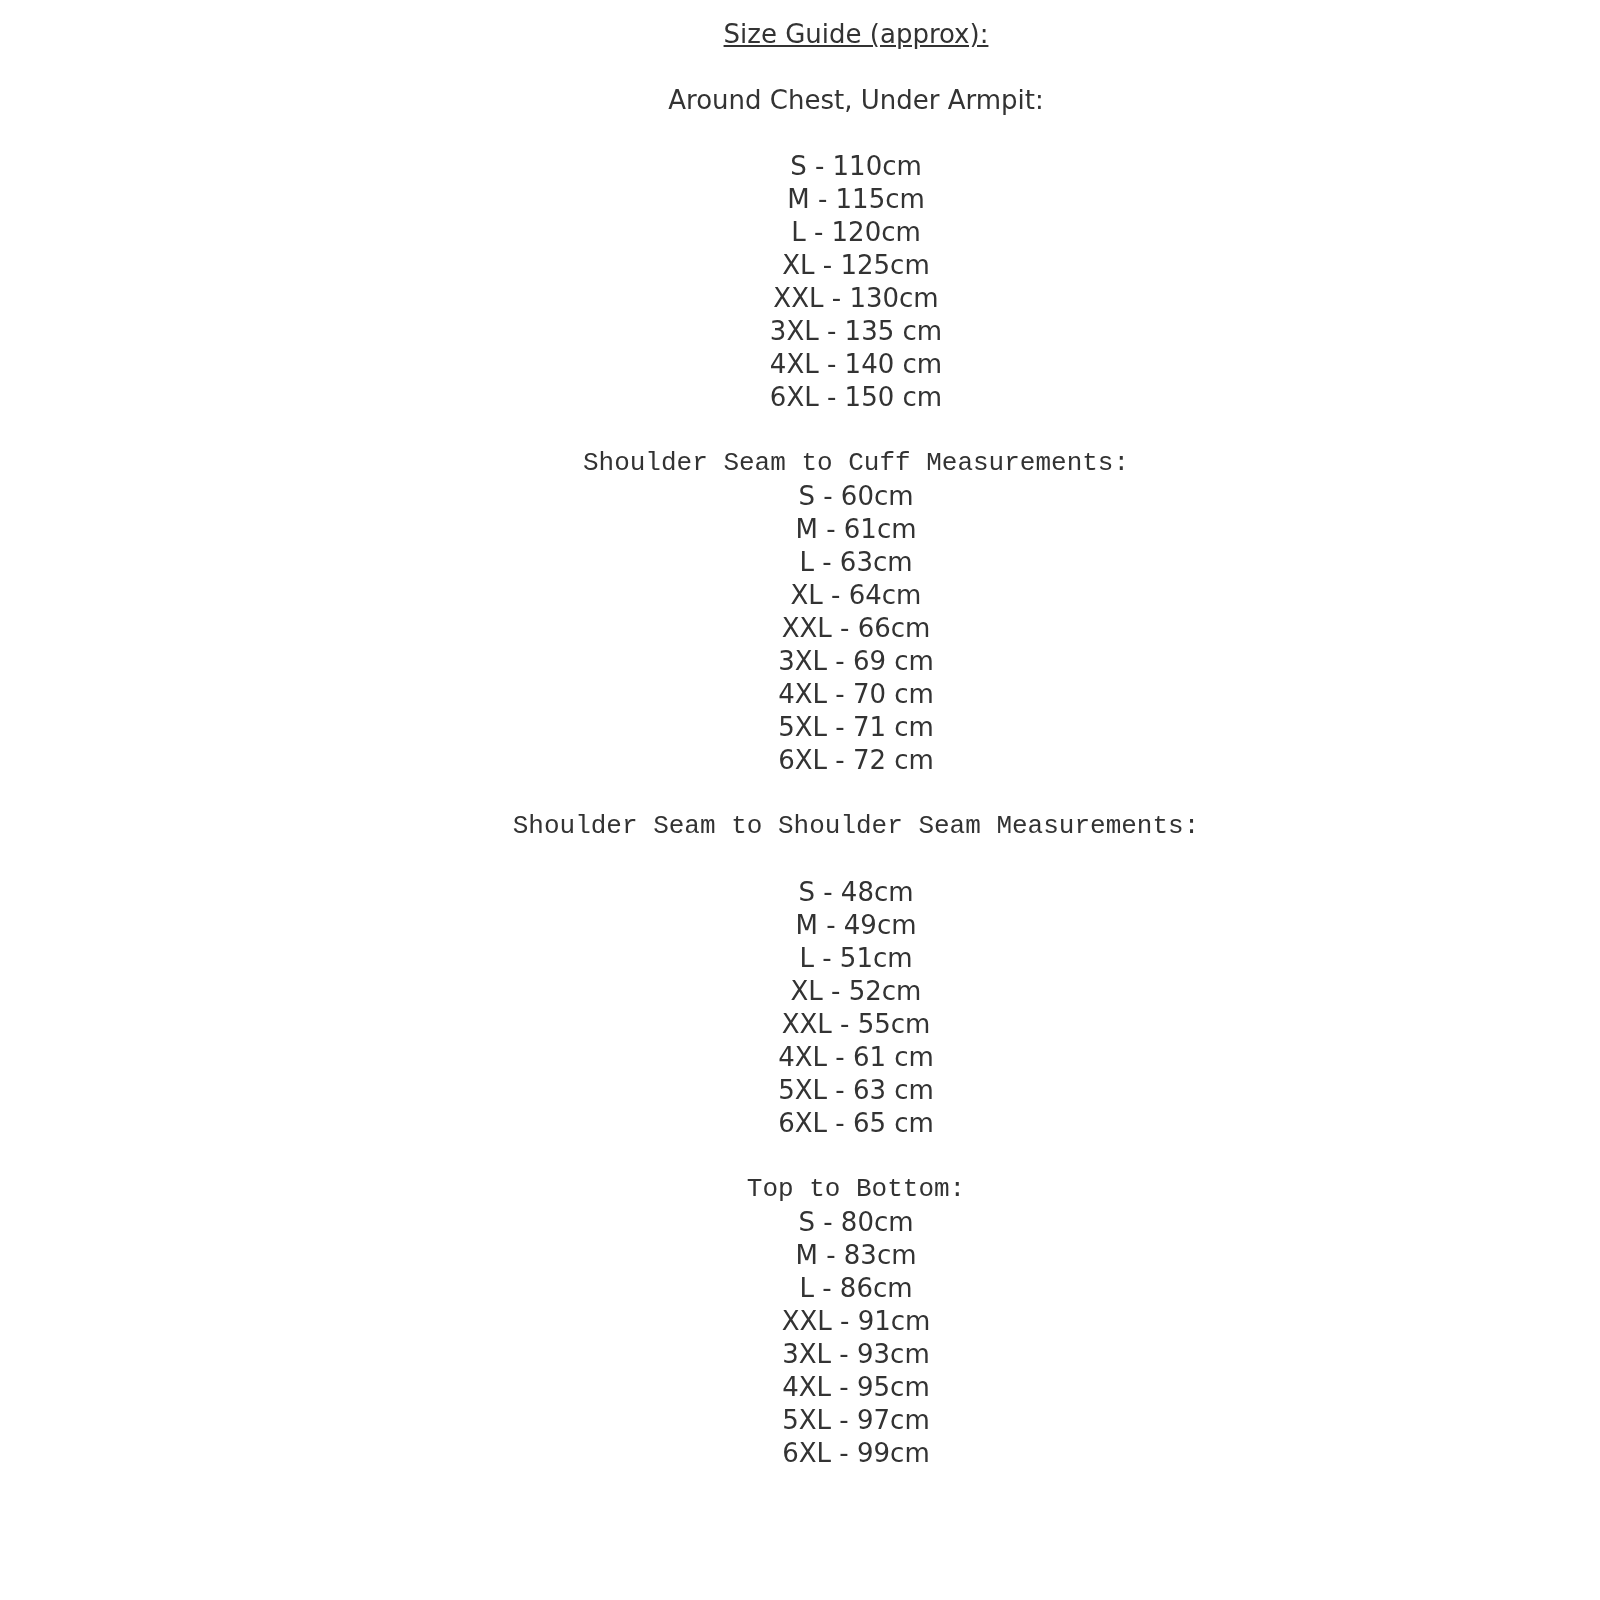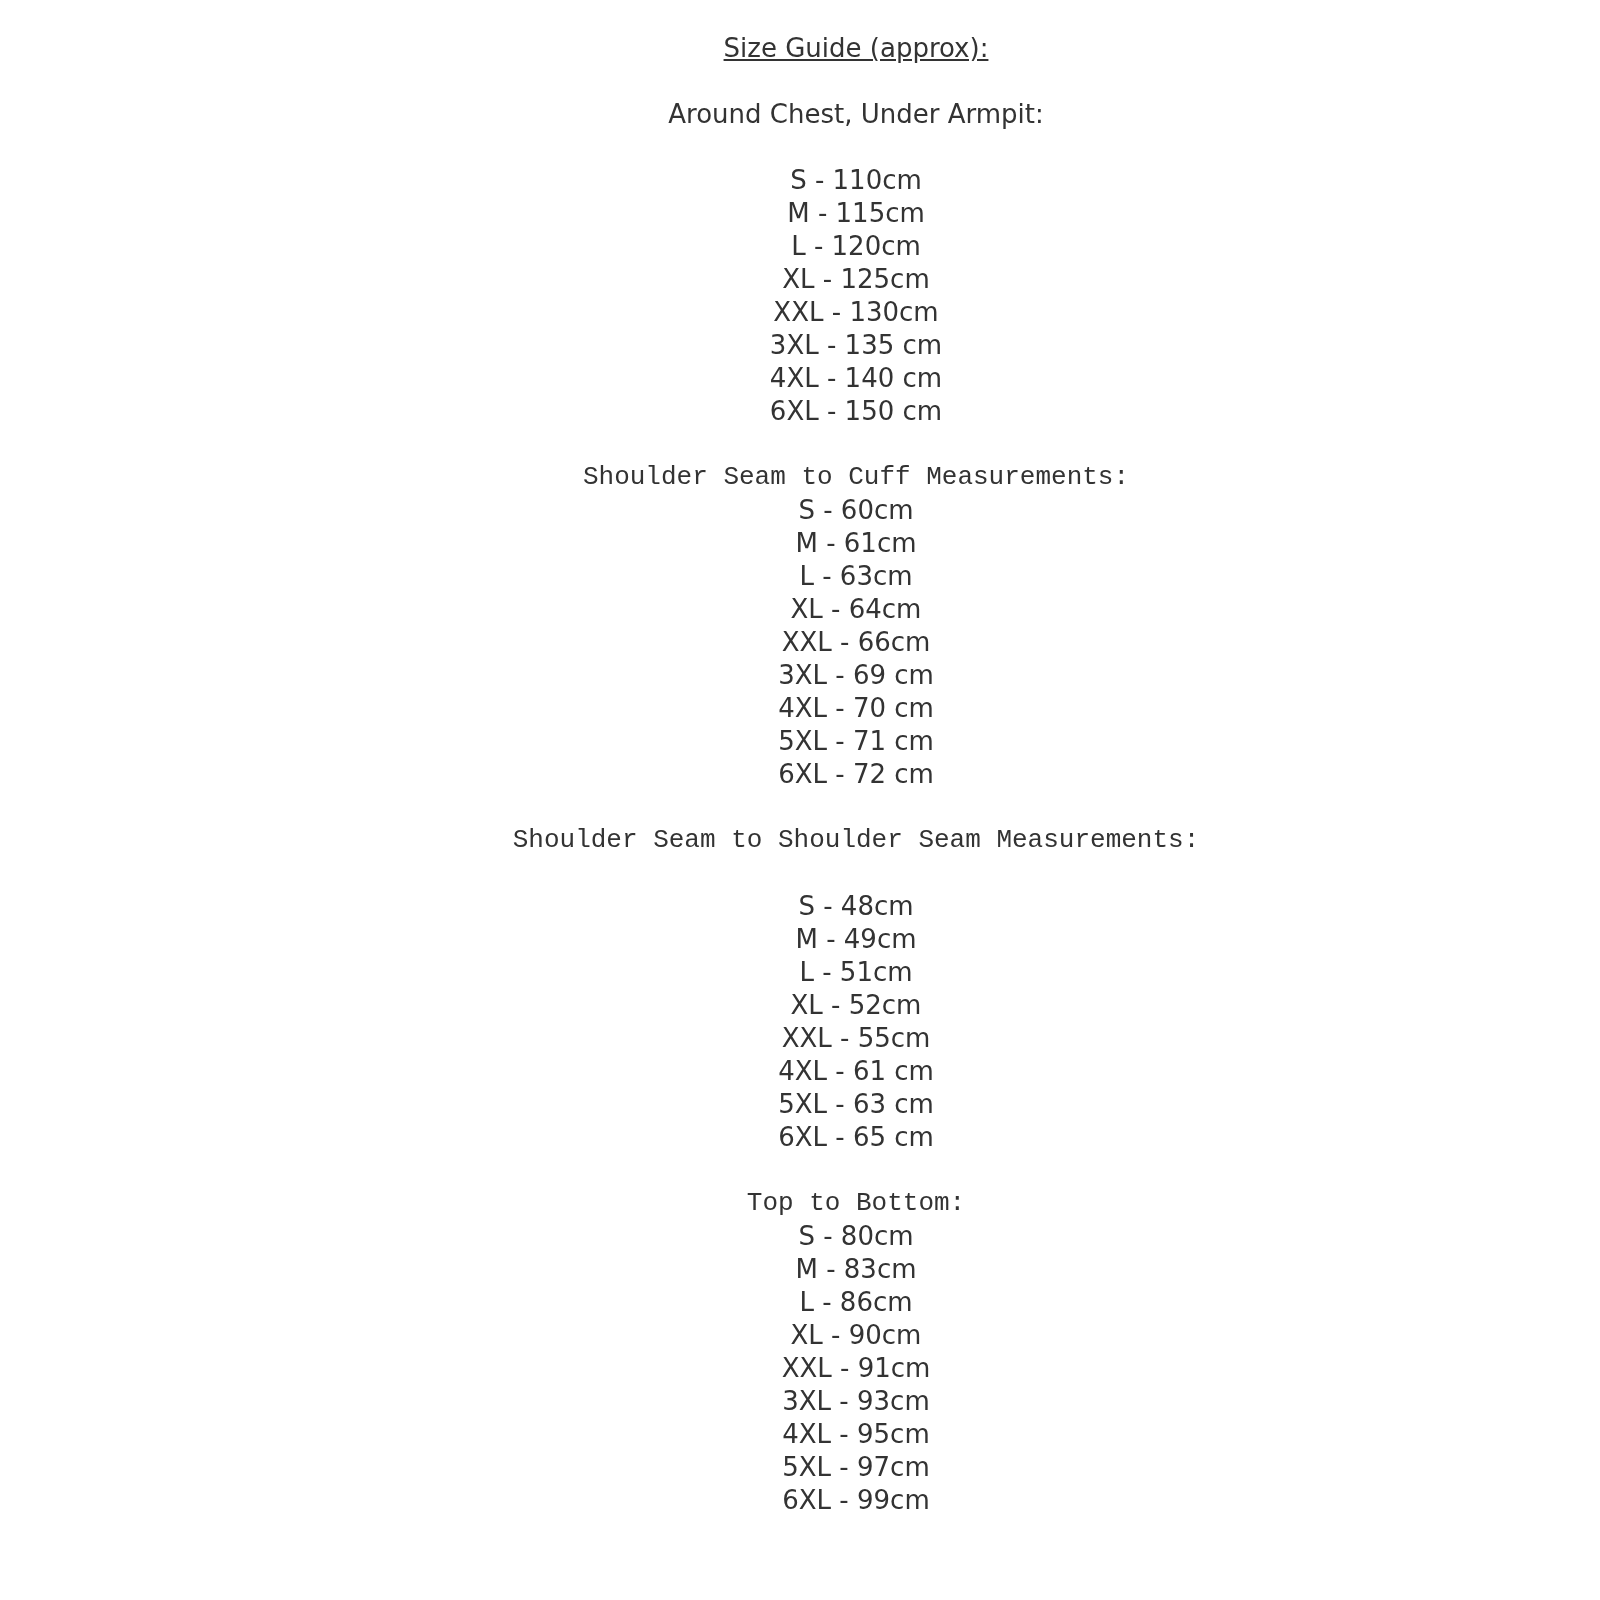--- a/index.html
+++ b/index.html
@@ -8,21 +8,21 @@
     background: #ffffff;
   }
   body {
     width: 1600px;
     height: 1600px;
     overflow: hidden;
   }
   .doc {
     box-sizing: border-box;
     width: 1600px;
-    padding: 32px 0 0 112px; 
+    padding: 18px 0 0 112px; 
     font-family: "DejaVu Sans", "Liberation Sans", sans-serif;
     font-size: 26px;
     line-height: 33px;
     color: #333333;
     text-align: center;
     -webkit-font-smoothing: antialiased;
   }
   .line { white-space: pre; }
   .title-line { text-decoration: underline; }
   .gap-below { margin-bottom: 33px; } 
@@ -70,21 +70,20 @@
     <div class="line">4XL - 61 cm</div>
     <div class="line">5XL - 63 cm</div>
     <div class="line">6XL - 65 cm</div>
   </section>
 
   <section>
     <div class="line gap-above">Top to Bottom:</div>
     <div class="line">S - 80cm</div>
     <div class="line">M - 83cm</div>
     <div class="line">L - 86cm</div>
-    <div class="line">XL - 90cm</div>
     <div class="line">XXL - 91cm</div>
     <div class="line">3XL - 93cm</div>
     <div class="line">4XL - 95cm</div>
     <div class="line">5XL - 97cm</div>
     <div class="line">6XL - 99cm</div>
   </section>
 
 </div>
 
 </body></html>

